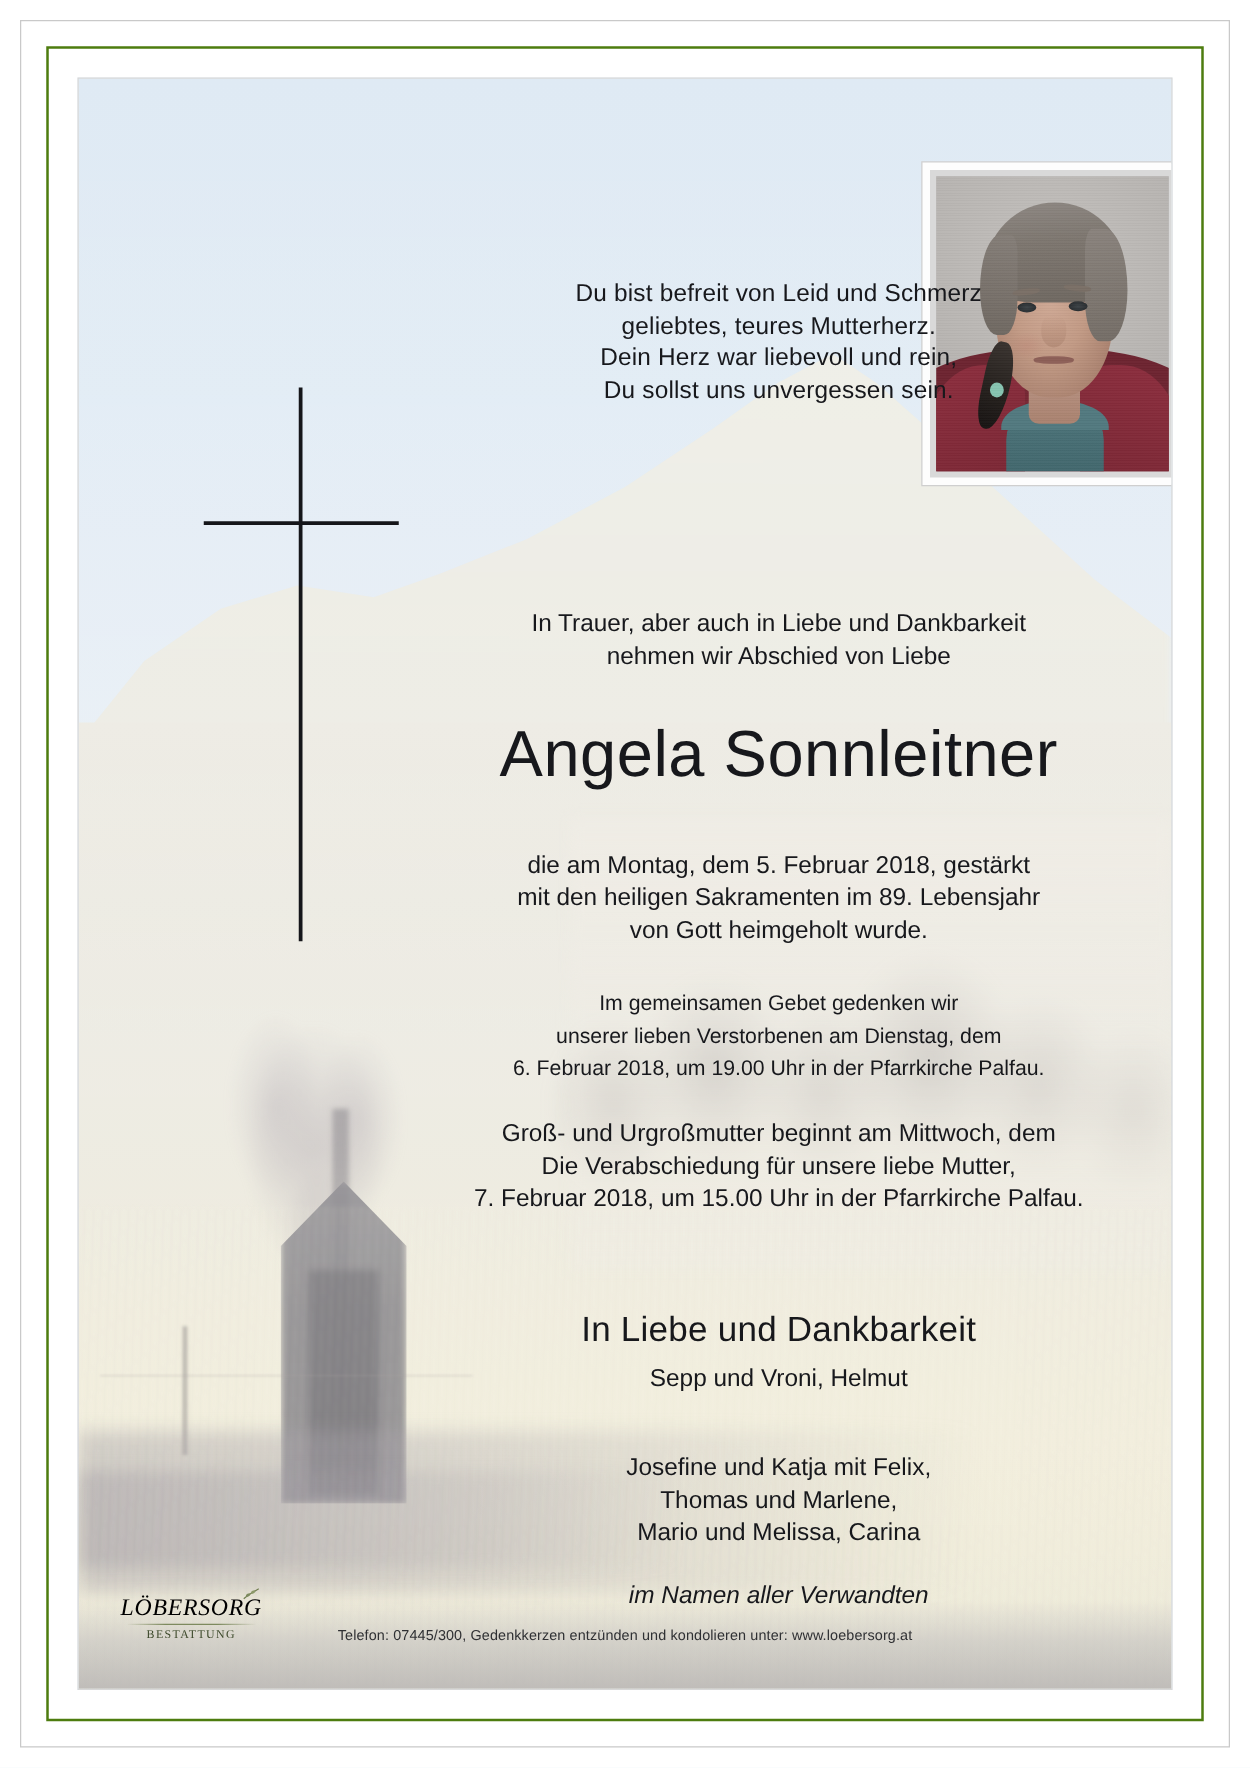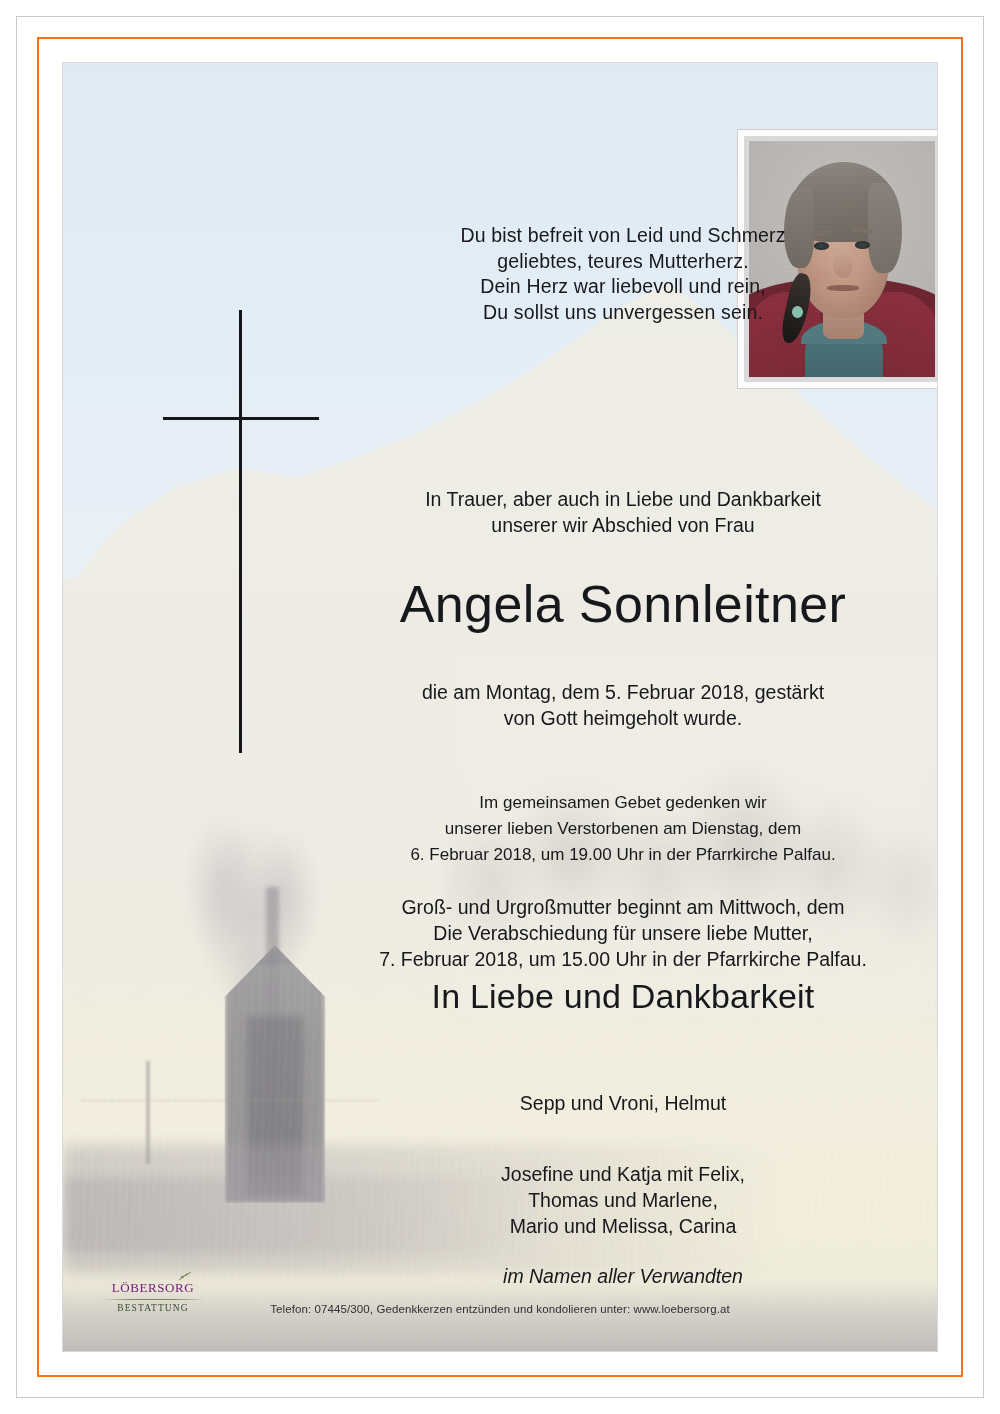--- a/index.html
+++ b/index.html
@@ -24,21 +24,21 @@
     position: absolute;
     left: 16px;  top: 16px;
     right: 16px; bottom: 16px;
     border: 1px solid #c9c9c9;
     background: #ffffff;
   }
   #frame-mid {
     position: absolute;
     left: 20px;  top: 20px;
     right: 20px; bottom: 20px;
-    border: 2px solid #f97316;
+    border: 2px solid #4d7c0f;
     background: #ffffff;
   }
   #frame-inner {
     position: absolute;
     left: 23px;  top: 23px;
     right: 23px; bottom: 23px;
     border: 1px solid #d8d8d8;
     overflow: hidden;
     background: #e6eef6;
   }
@@ -338,22 +338,22 @@
     line-height: 26px;
   }
 
   .farewell {
     top: 831px;
     font-size: 19.5px;
     line-height: 26px;
   }
 
   .closing {
-    top: 916px;
-    font-size: 34px;
+    top: 984px;
+    font-size: 28px;
     line-height: 34px;
     font-weight: 400;
     letter-spacing: .2px;
   }
 
   .family1 {
     top: 1027px;
     font-size: 19.5px;
     line-height: 26px;
   }
@@ -372,26 +372,27 @@
   }
 
   
   #logo {
     position: absolute; left: 20px; bottom: 38px;
     width: 140px; text-align: center;
     font-family: "Liberation Serif", serif;
     color: #4e5e36;
   }
   #logo .wordmark {
-    font-size: 13px;
+    font-size: 19px;
     letter-spacing: .6px;
-    color: #701a75;
+    color: #000000;
     line-height: 19px;
     position: relative;
     display: inline-block;
+    font-style: italic;
   }
   #logo .sprig {
     position: absolute; right: 2px; top: -7px;
     width: 14px; height: 10px;
   }
   #logo .rule {
     width: 104px; height: 1px; margin: 2px auto 3px;
     background: linear-gradient(90deg, rgba(120,134,92,0), #7d8a5e 30%, #7d8a5e 70%, rgba(120,134,92,0));
   }
   #logo .sub {
@@ -473,27 +474,28 @@
 
           <div class="tcol poem">
             <div>Du bist befreit von Leid und Schmerz</div>
             <div>geliebtes, teures Mutterherz.</div>
             <div>Dein Herz war liebevoll und rein,</div>
             <div>Du sollst uns unvergessen sein.</div>
           </div>
 
           <div class="tcol intro">
             <div>In Trauer,  aber auch in Liebe und Dankbarkeit</div>
-            <div>unserer wir Abschied von Frau</div>
+            <div>nehmen wir Abschied von Liebe</div>
           </div>
 
           <div class="tcol name">Angela Sonnleitner</div>
 
           <div class="tcol passing">
             <div>die am Montag, dem 5. Februar 2018, gestärkt</div>
+            <div>mit den heiligen Sakramenten im 89. Lebensjahr</div>
             <div>von Gott heimgeholt wurde.</div>
           </div>
 
           <div class="tcol prayer">
             <div>Im gemeinsamen Gebet gedenken wir</div>
             <div>unserer lieben Verstorbenen am Dienstag, dem</div>
             <div>6. Februar 2018, um 19.00 Uhr in der Pfarrkirche Palfau.</div>
           </div>
 
           <div class="tcol farewell">

